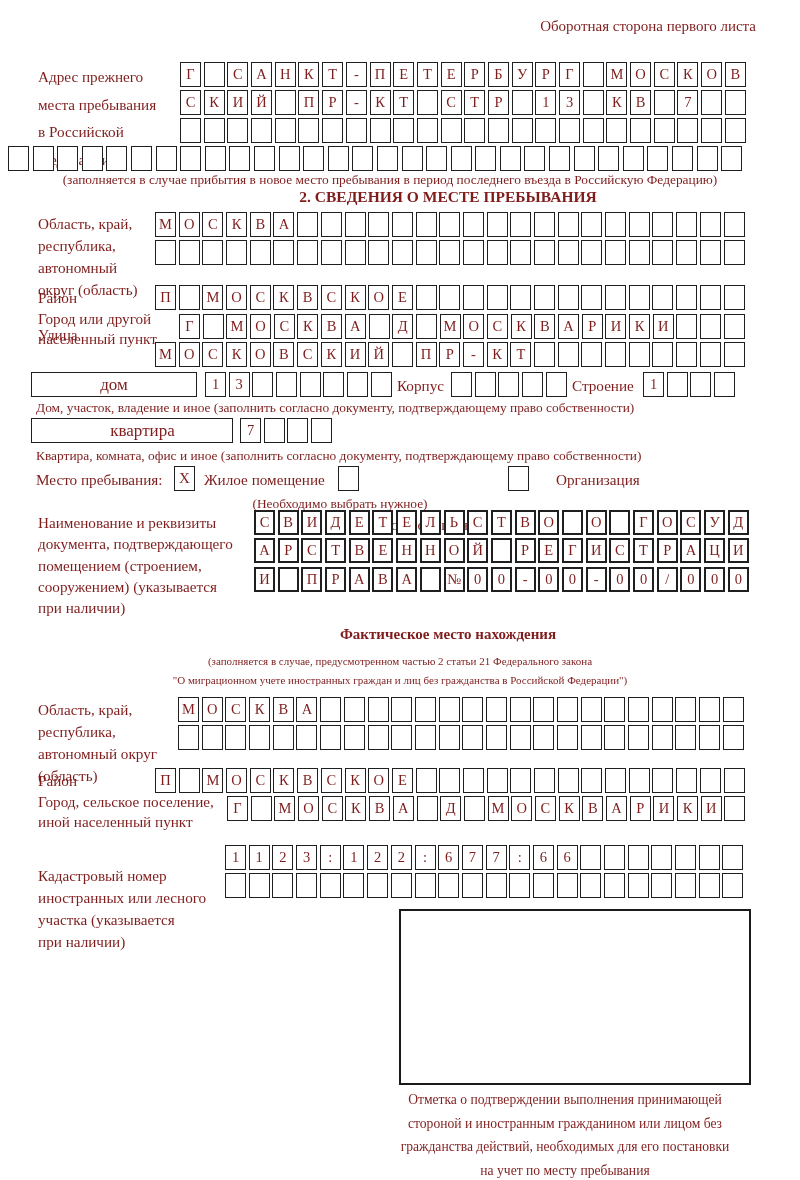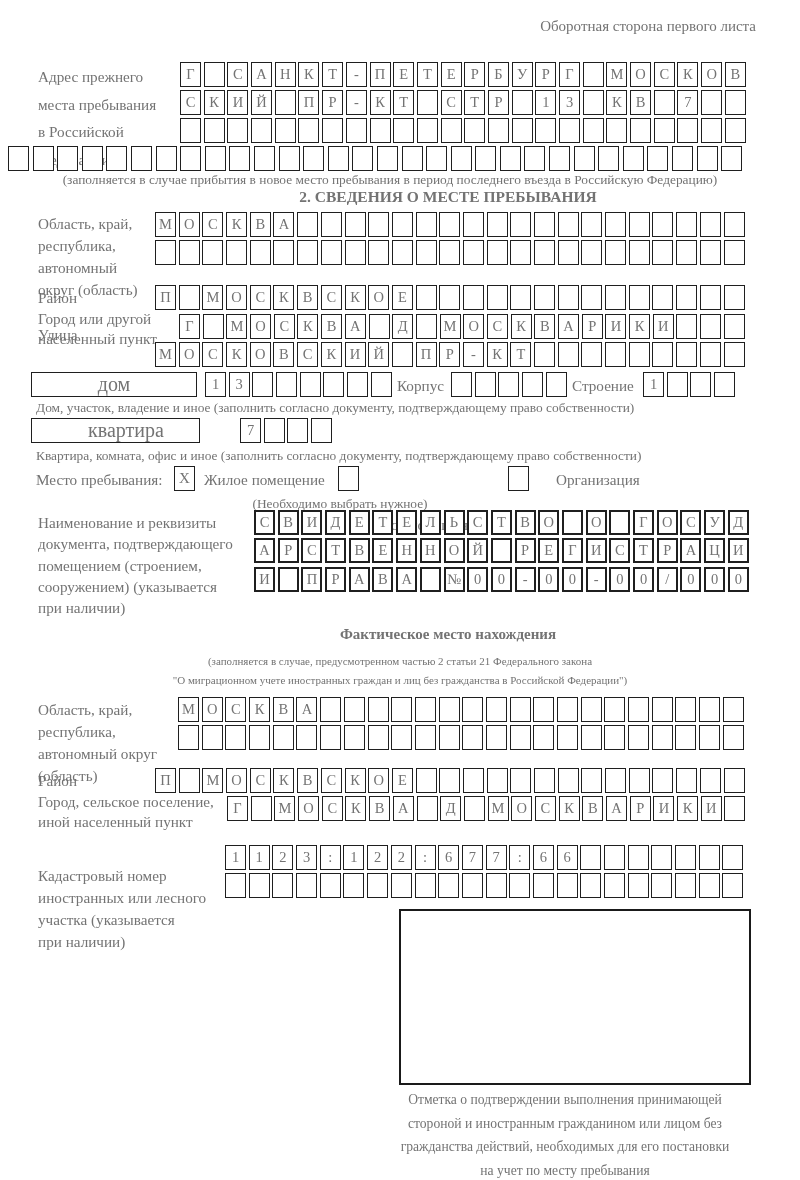--- a/index.html
+++ b/index.html
@@ -1,37 +1,37 @@
 <!DOCTYPE html>
 <html><head>
 <meta charset="utf-8">
 <style>
   html,body { margin:0; padding:0; background:#fff; }
   .page {
     position:relative; width:800px; height:1180px; background:#fff;
-    font-family:"Liberation Serif","DejaVu Serif",serif; color:#737373;
+    font-family:"Liberation Serif","DejaVu Serif",serif; color:#7f1d1d;
     overflow:hidden;
   }
   .abs { position:absolute; }
   .row { position:absolute; display:flex; }
   .cell {
     box-sizing:border-box; width:21px; height:25px; border:1.6px solid #1f1f1f;
     margin-right:2.7px; display:flex; align-items:center; justify-content:center;
     font-size:14.5px; line-height:1; background:#fff; flex:none;
   }
   .row.wide .cell { margin-right:3.6px; }
   .row.thick .cell { border-width:2px; }
   .lbl { position:absolute; font-size:15.2px; line-height:22px; }
   .lbl-lines div { white-space:nowrap; }
   .cap { position:absolute; font-size:13.4px; white-space:nowrap; }
   .center { text-align:center; }
   .bold { font-weight:bold;padding-left:48px; }
   .namebox {
     position:absolute; box-sizing:border-box; height:25px; border:1.6px solid #1f1f1f;
-    display:flex; align-items:center; justify-content:center; font-size:20px; background:#fff;
+    display:flex; align-items:center; justify-content:center; font-size:17px; background:#fff;
   }
   .chk {
     position:absolute; box-sizing:border-box; width:21px; height:25px;
     border:1.6px solid #1f1f1f; display:flex; align-items:center; justify-content:center;
     font-size:15px; background:#fff;
   }
   .bigbox { position:absolute; box-sizing:border-box; border:2px solid #1a1a1a; background:#fff; }
 </style>
 </head>
 <body>
@@ -331,21 +331,21 @@
     </div>
   <div class="lbl" style="left:572px; top:375px;">Строение</div>
   <div class="row" style="left:643px; top:372px;">
       <div class="cell">1</div>
       <div class="cell"></div>
       <div class="cell"></div>
       <div class="cell"></div>
     </div>
   <div class="cap" style="left:36px; top:400px;">Дом, участок, владение и иное (заполнить согласно документу, подтверждающему право собственности)</div>
 
-  <div class="namebox" style="left:31px; top:418px; width:169px;padding-left:21px;">квартира</div>
+  <div class="namebox" style="left:31px; top:418px; width:202px;padding-left:21px;">квартира</div>
   <div class="row" style="left:240px; top:418px;">
       <div class="cell">7</div>
       <div class="cell"></div>
       <div class="cell"></div>
       <div class="cell"></div>
     </div>
   <div class="cap" style="left:36px; top:448px;">Квартира, комната, офис и иное (заполнить согласно документу, подтверждающему право собственности)</div>
 
   <div class="lbl" style="left:36px; top:469px;">Место пребывания:</div>
   <div class="chk" style="left:174px; top:466px;">X</div>

